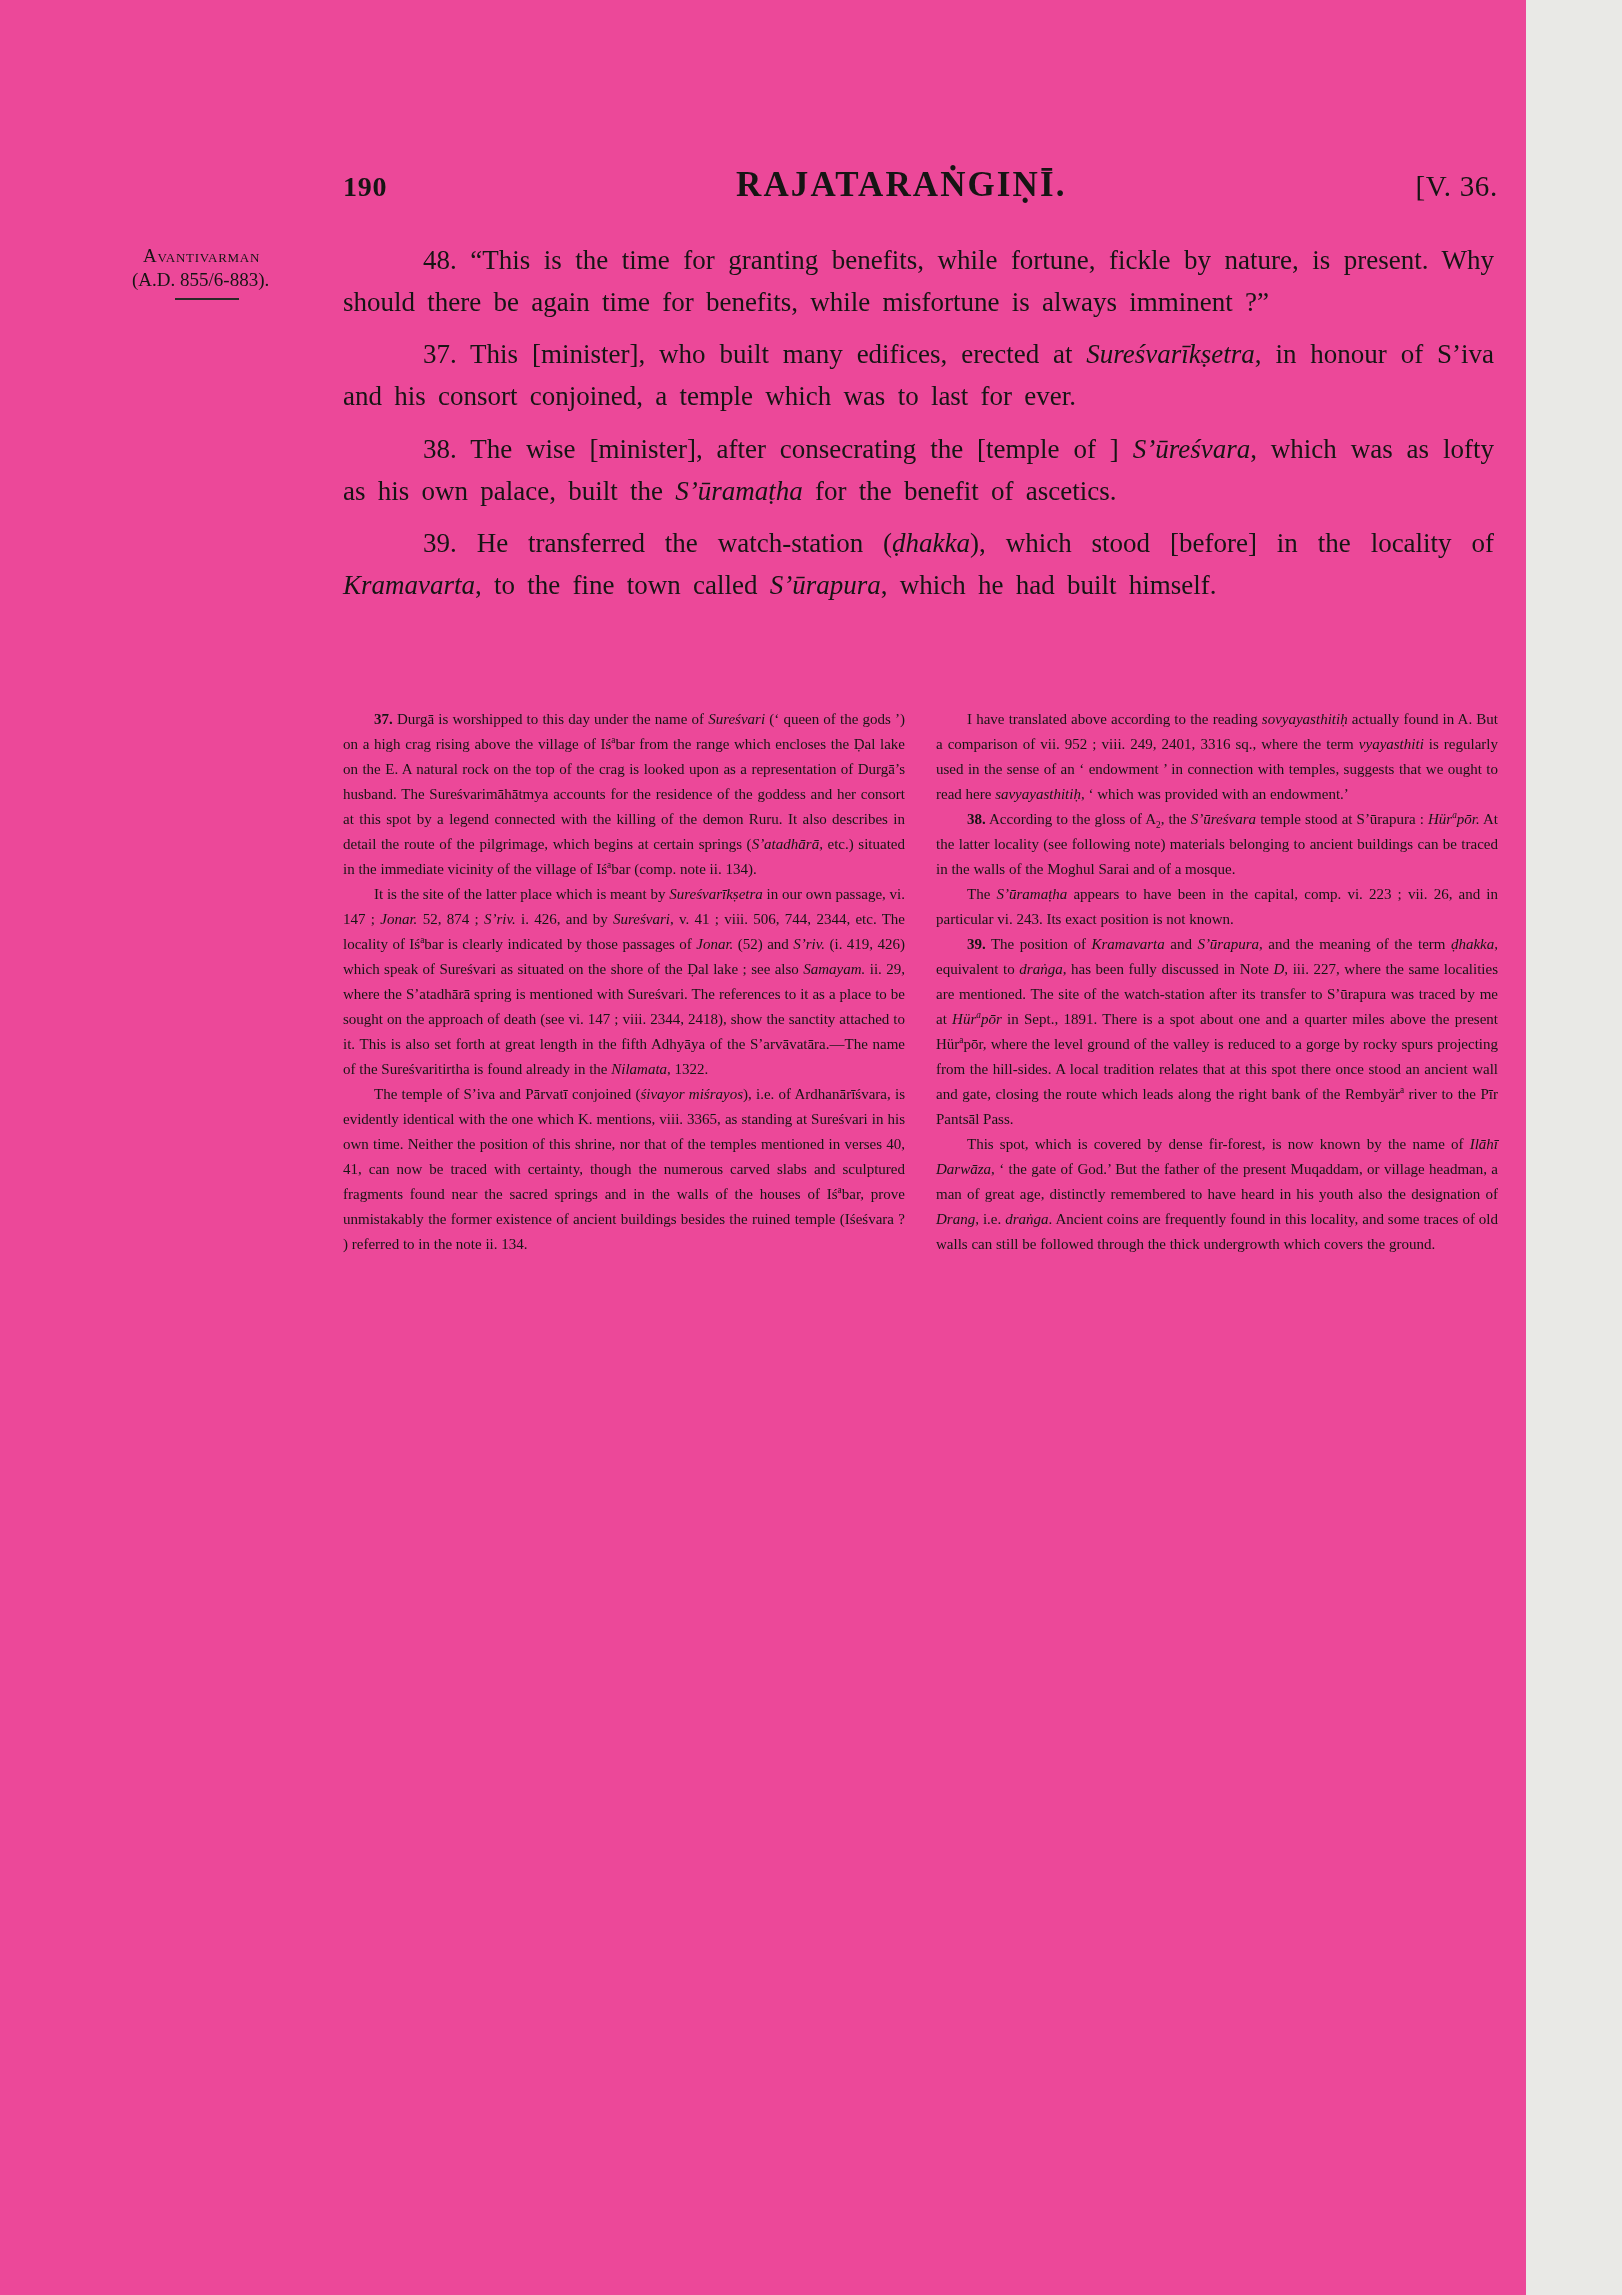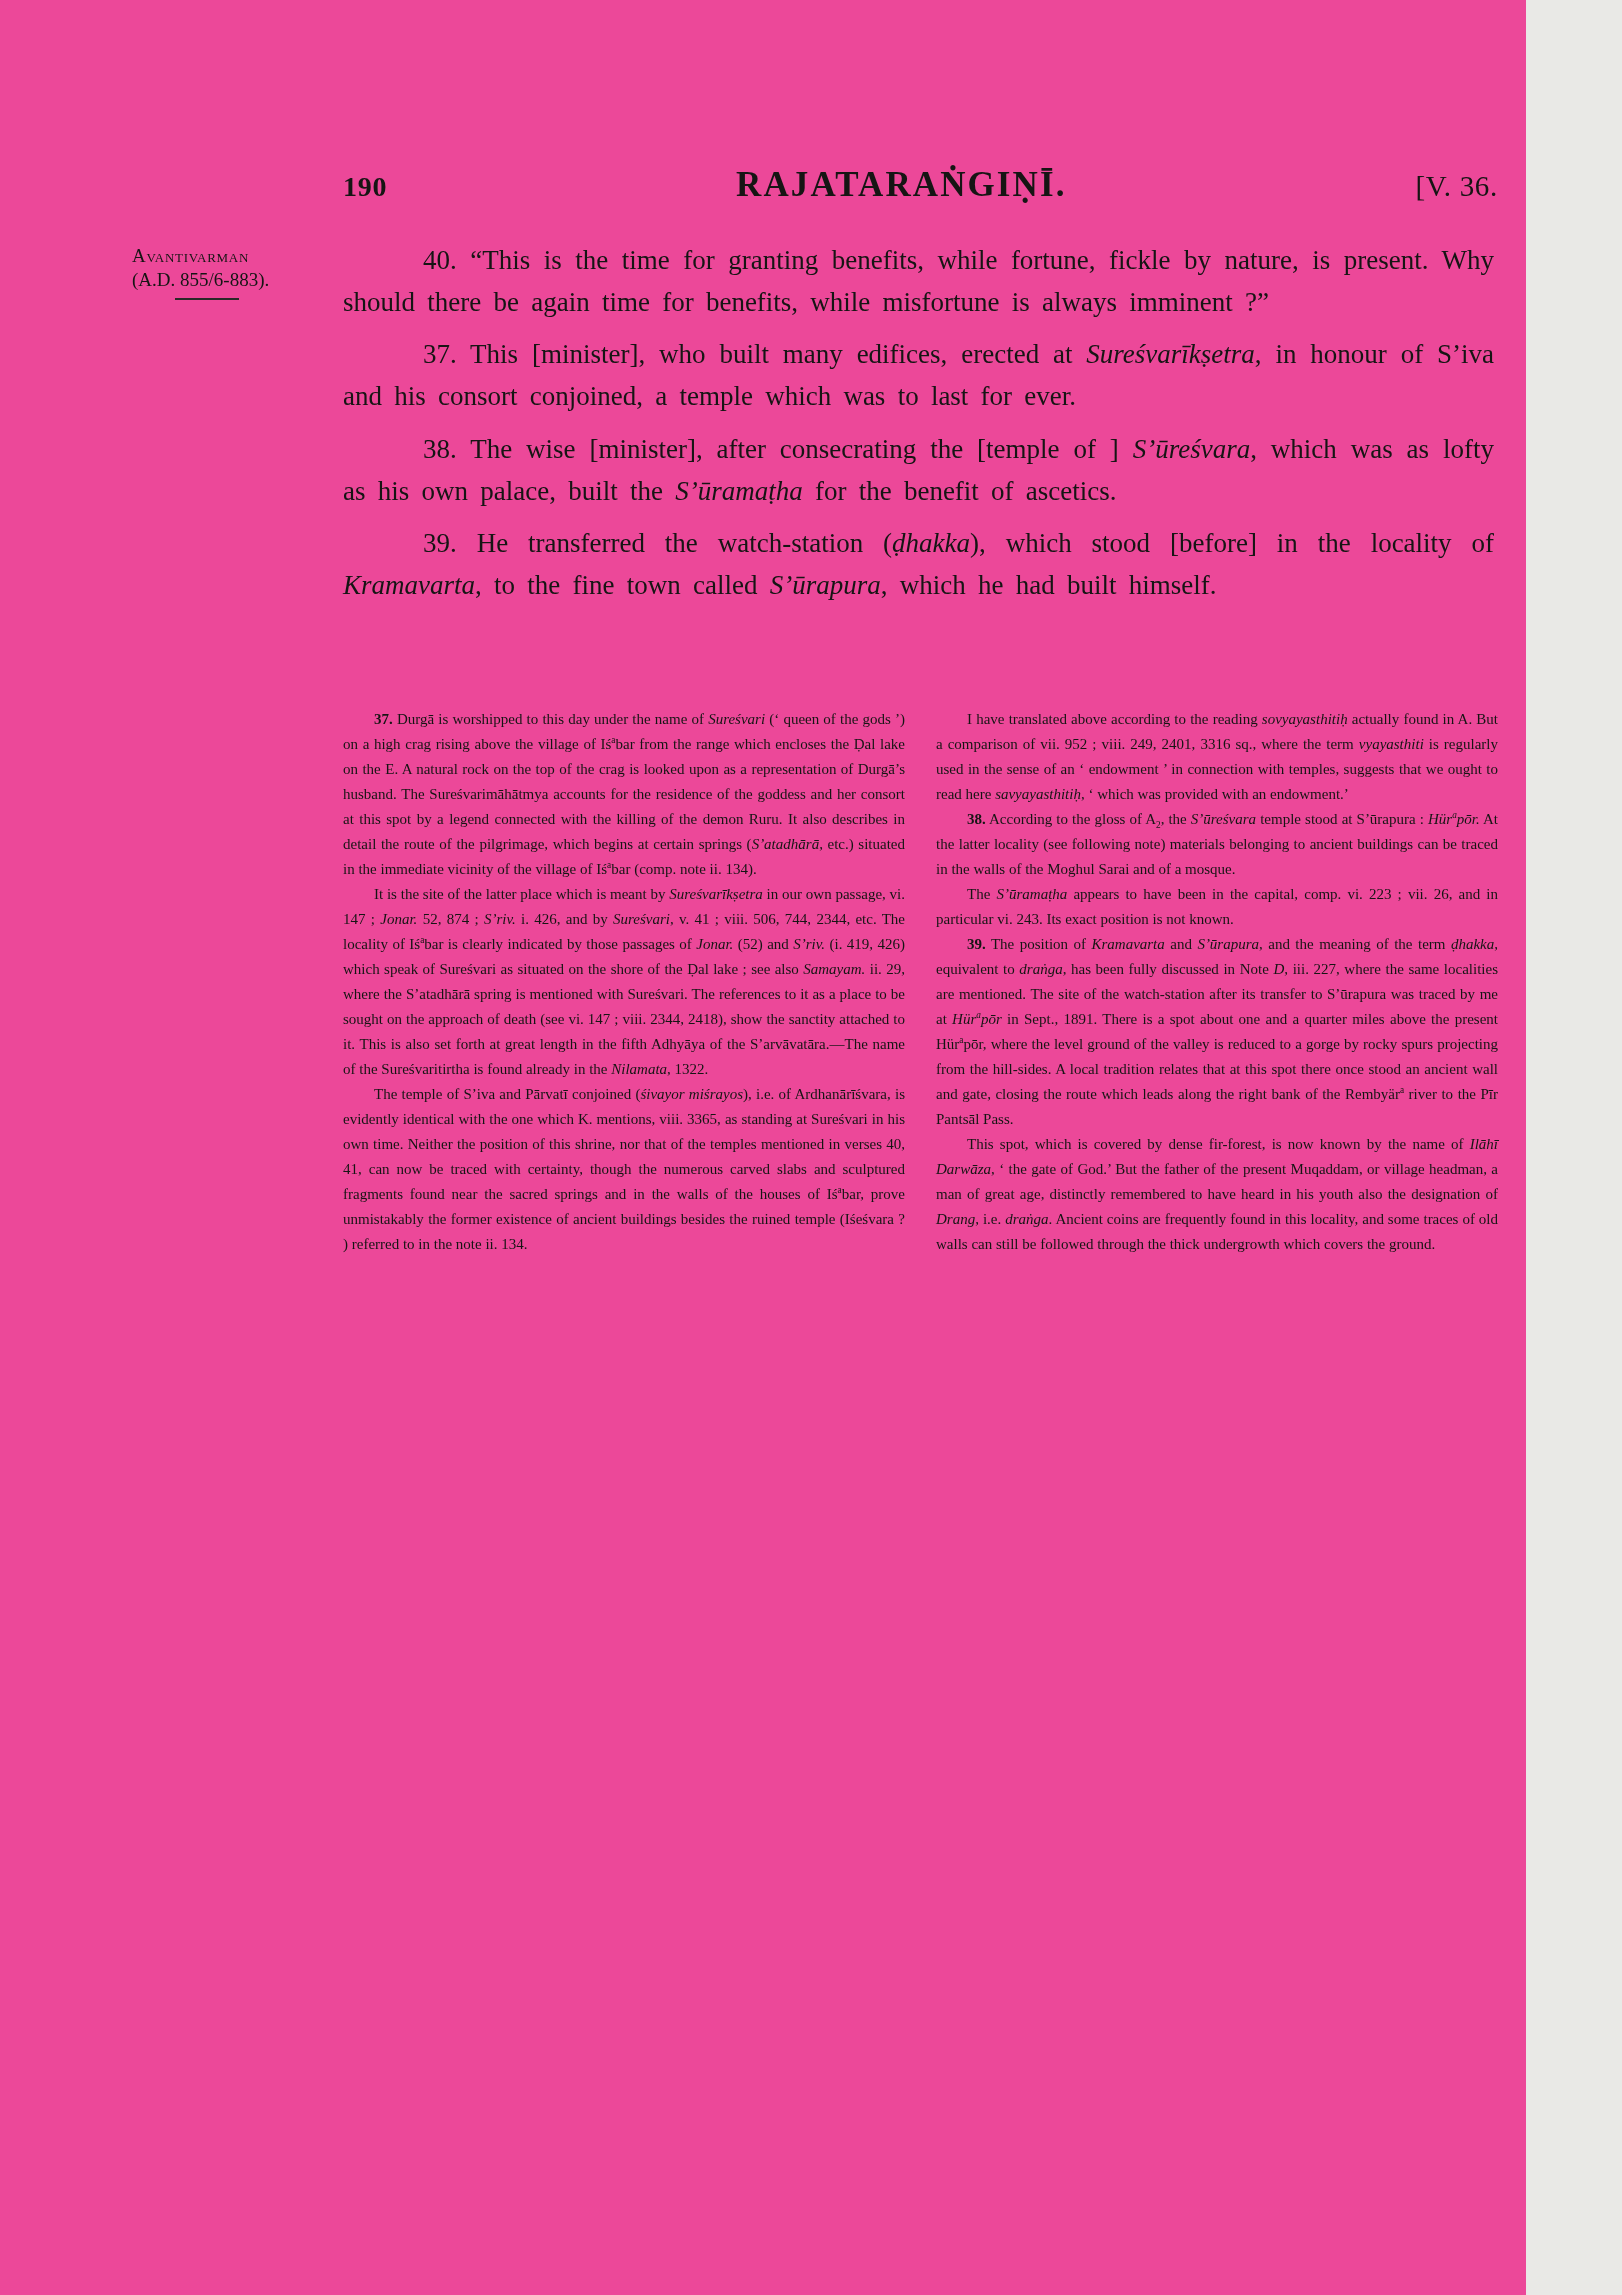--- a/index.html
+++ b/index.html
@@ -23,21 +23,21 @@
   .page-number{font-size:28px;font-weight:700;letter-spacing:0.7px;}
   .running-title{
     flex:1;text-align:center;font-size:35px;font-weight:700;letter-spacing:2.1px;
   }
   .verse-ref{font-size:29px;font-weight:400;letter-spacing:0.7px;}
   
   .margin-note{
     position:absolute;left:132px;top:244px;width:180px;
     font-size:19px;line-height:23.6px;text-align:left;
   }
-  .margin-note .sc{font-variant:small-caps;letter-spacing:0.7px;}
+  .margin-note .sc{font-variant:small-caps;letter-spacing:0.7px;margin-left:11px;}
   .margin-rule{width:64px;height:2.1px;background:#2a2927;margin:7px 0 0 43px;}
   
   .verses{
     position:absolute;left:343px;top:239px;width:1151px;
     font-size:27px;line-height:42px;text-align:justify;
     word-spacing:5.5px;
   }
   .verses p{margin:0 0 10.4px 0;text-indent:80px;}
   
   .footnotes{
@@ -62,21 +62,21 @@
     <span class="verse-ref">[V. 36.</span>
   </div>
 
   <div class="margin-note">
     <div class="sc">Avantivarman</div>
     <div>(A.D. 855/6-883).</div>
     <div class="margin-rule"></div>
   </div>
 
   <div class="verses">
-    <p><span>40. “This is the time for granting benefits, while fortune, fickle by nature, is present.  Why should there be again time for benefits, while misfortune is always imminent ?”</span></p>
+    <p><span>48. “This is the time for granting benefits, while fortune, fickle by nature, is present.  Why should there be again time for benefits, while misfortune is always imminent ?”</span></p>
     <p><span>37. This [minister], who built many edifices, erected at </span><span class="it">Sureśvarīkṣetra</span><span>, in honour of S’iva and his consort conjoined, a temple which was to last for ever.</span></p>
     <p><span>38. The wise [minister], after consecrating the [temple of ] </span><span class="it">S’ūreśvara</span><span>, which was as lofty as his own palace, built the </span><span class="it">S’ūramaṭha</span><span> for the benefit of ascetics.</span></p>
     <p><span>39. He transferred the watch-station (</span><span class="it">ḍhakka</span><span>), which stood [before] in the locality of </span><span class="it">Kramavarta</span><span>, to the fine town called </span><span class="it">S’ūrapura</span><span>, which he had built himself.</span></p>
   </div>
 
   <div class="footnotes">
     <div class="fncol">
       <p><span class="bd">37.</span><span> Durgā is worshipped to this day under the name of </span><span class="it">Sureśvari</span><span> (‘ queen of the gods ’) on a high crag rising above the village of Iś</span><sup>a</sup><span>bar from the range which encloses the Ḍal lake on the E.  A natural rock on the top of the crag is looked upon as a representation of Durgā’s husband.  The Sureśvarimāhātmya accounts for the residence of the goddess and her consort at this spot by a legend connected with the killing of the demon Ruru.  It also describes in detail the route of the pilgrimage, which begins at certain springs (</span><span class="it">S’atadhārā</span><span>, etc.) situated in the immediate vicinity of the village of Iś</span><sup>a</sup><span>bar (comp. note ii. 134).</span></p>
       <p><span>It is the site of the latter place which is meant by </span><span class="it">Sureśvarīkṣetra</span><span> in our own passage, vi. 147 ; </span><span class="it">Jonar.</span><span> 52, 874 ; </span><span class="it">S’riv.</span><span> i. 426, and by </span><span class="it">Sureśvari</span><span>, v. 41 ; viii. 506, 744, 2344, etc.  The locality of Iś</span><sup>a</sup><span>bar is clearly indicated by those passages of </span><span class="it">Jonar.</span><span> (52) and </span><span class="it">S’riv.</span><span> (i. 419, 426) which speak of Sureśvari as situated on the shore of the Ḍal lake ; see also </span><span class="it">Samayam.</span><span> ii. 29, where the S’atadhārā spring is mentioned with Sureśvari.  The references to it as a place to be sought on the approach of death (see vi. 147 ; viii. 2344, 2418), show the sanctity attached to it.  This is also set forth at great length in the fifth Adhyāya of the S’arvāvatāra.—The name of the Sureśvaritirtha is found already in the </span><span class="it">Nilamata</span><span>, 1322.</span></p>
       <p><span>The temple of S’iva and Pārvatī conjoined (</span><span class="it">śivayor miśrayos</span><span>), i.e. of Ardhanārīśvara, is evidently identical with the one which K. mentions, viii. 3365, as standing at Sureśvari in his own time.  Neither the position of this shrine, nor that of the temples mentioned in verses 40, 41, can now be traced with certainty, though the numerous carved slabs and sculptured fragments found near the sacred springs and in the walls of the houses of Iś</span><sup>a</sup><span>bar, prove unmistakably the former existence of ancient buildings besides the ruined temple (Iśeśvara ? ) referred to in the note ii. 134.</span></p>

